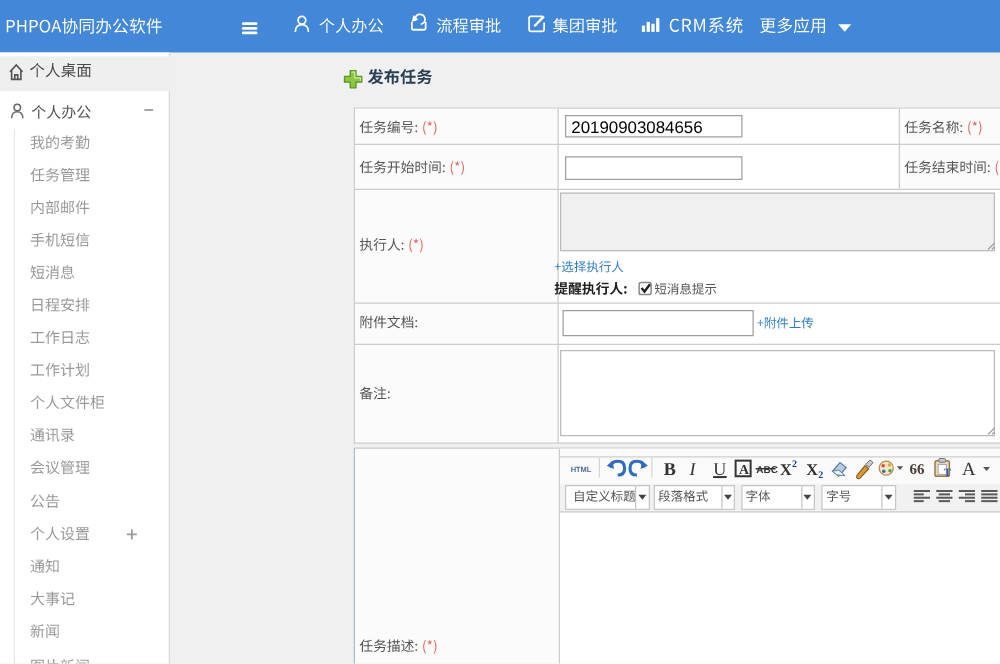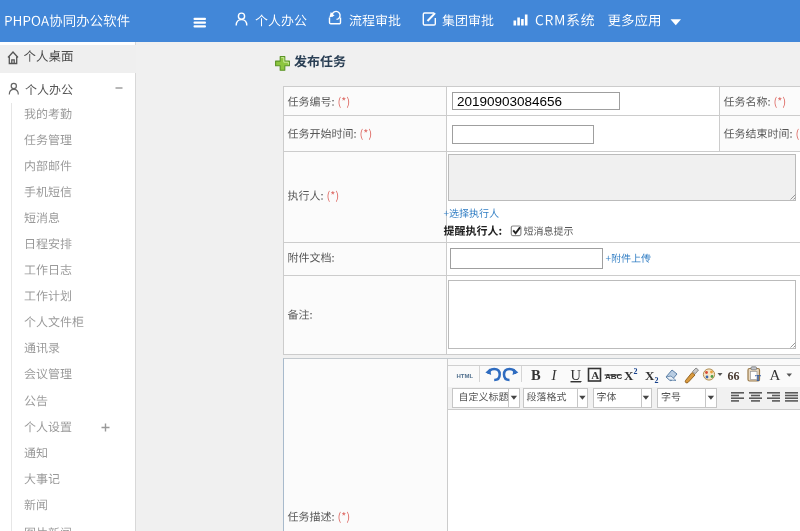--- a/index.html
+++ b/index.html
@@ -15,21 +15,21 @@
 
 <div class="abs" style="left:283px;top:86px;width:517px;height:269px;background:#fff;border-left:1px solid #ccc;border-top:1px solid #ccc"></div>
 <div class="abs" style="left:284px;top:87px;width:163px;height:268px;background:#fbfbfb;border-right:1px solid #ccc"></div>
 <div class="abs" style="left:719px;top:87px;width:81px;height:63.5px;background:#fbfbfb;border-left:1px solid #ccc"></div>
 <div class="abs" style="left:284px;top:115px;width:516px;height:1px;background:#ccc"></div>
 <div class="abs" style="left:284px;top:150.5px;width:516px;height:1px;background:#ccc"></div>
 <div class="abs" style="left:284px;top:241.5px;width:516px;height:1px;background:#ccc"></div>
 <div class="abs" style="left:284px;top:275px;width:516px;height:1px;background:#ccc"></div>
 <div class="abs" style="left:283px;top:354px;width:517px;height:1px;background:#ccc"></div>
 
-<div class="abs" style="left:452px;top:91.5px;width:168px;height:18.5px;background:#fff;border:1px solid #9f9f9f;font-size:13.5px;color:#000;line-height:18px;padding-left:4px">20190903084656</div>
+<div class="abs" style="left:452px;top:91.5px;width:142px;height:18.5px;background:#fff;border:1px solid #9f9f9f;font-size:13.5px;color:#000;line-height:18px;padding-left:4px">20190903084656</div>
 <div class="abs" style="left:452px;top:125px;width:142px;height:19px;background:#fff;border:1px solid #9f9f9f"></div>
 
 <div class="abs" style="left:448px;top:154px;width:348px;height:47px;background:#f0f0f0;border:1px solid #bbb"></div>
 
 <div class="abs" style="left:450px;top:248px;width:153px;height:21px;background:#fff;border:1px solid #9f9f9f"></div>
 
 <div class="abs" style="left:448px;top:280px;width:348px;height:68.5px;background:#fff;border:1px solid #bbb"></div>
 
 <div class="abs" style="left:283px;top:358px;width:517px;height:173px;background:#fbfbfb;border-left:1px solid #a8bacc;border-top:1px solid #c3c9ce"></div>
 <div class="abs" style="left:447px;top:359px;width:353px;height:172px;background:#fff;border-left:1px solid #ccc"></div>

